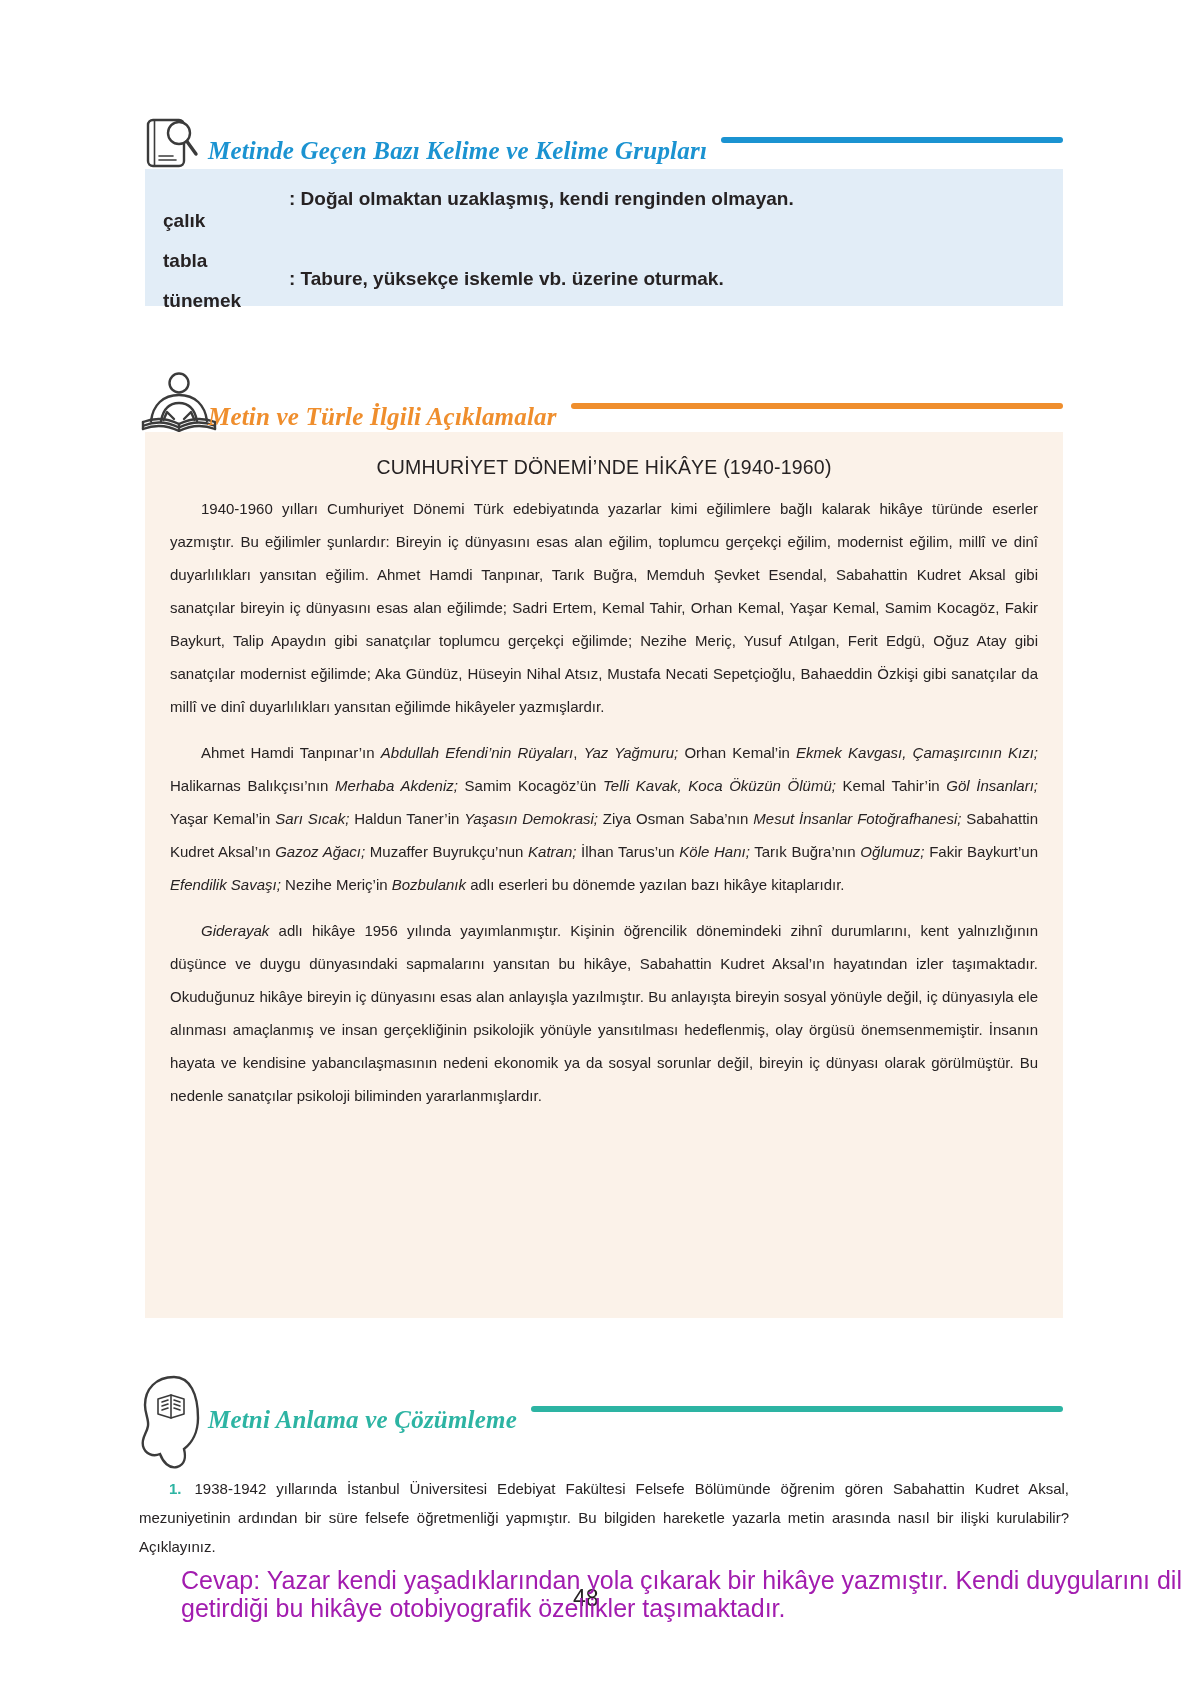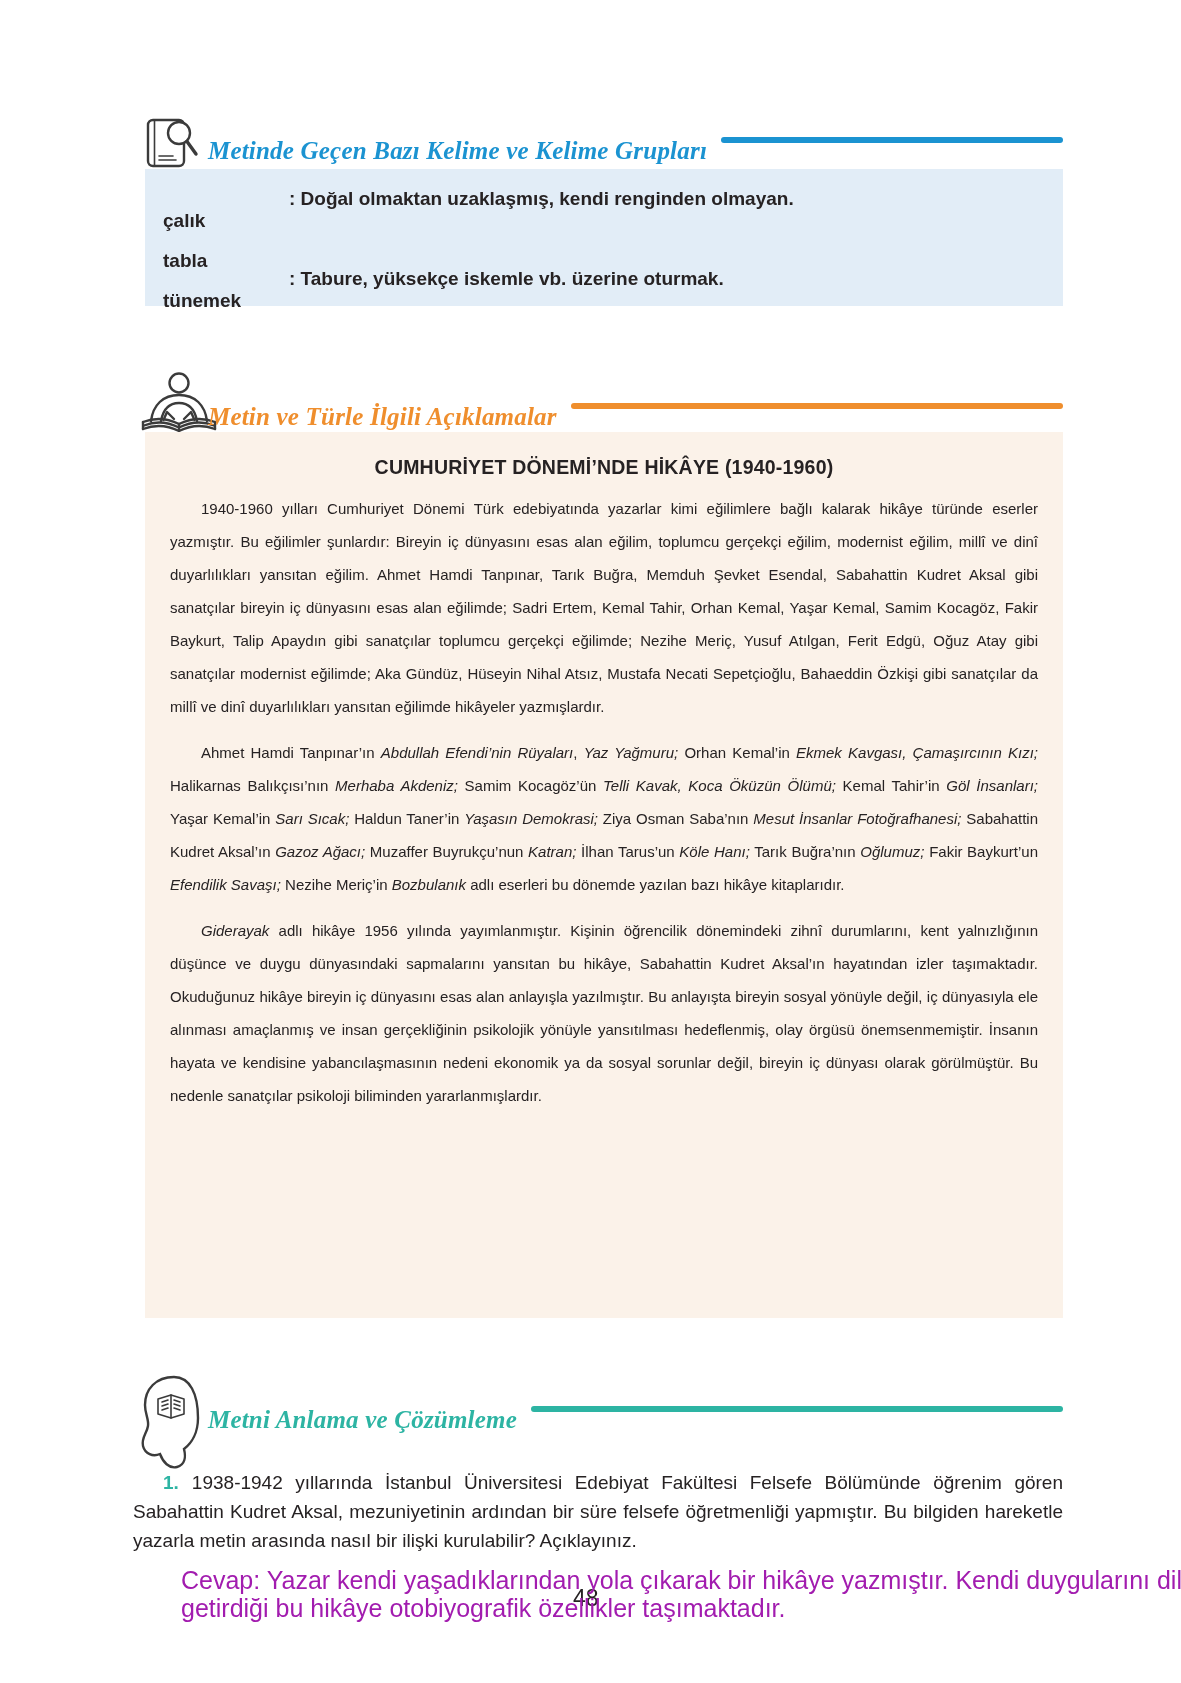--- a/index.html
+++ b/index.html
@@ -30,27 +30,27 @@
   }
   .vocab-row{display:flex;align-items:center;height:40px;font-size:19px;}
   .vocab-term{width:126px;font-weight:bold;flex:0 0 126px;margin-top:44px;}
   .vocab-def{flex:1;font-weight:bold;}
 
   
   .peach-box{
     position:absolute;left:145px;top:432px;width:918px;height:886px;
     background:#fbf2e9;box-sizing:border-box;padding:24px 25px 0 25px;
   }
-  .box-title{font-size:19.5px;font-weight:bold;text-align:center;margin:0 0 2px 0;letter-spacing:.2px;}
+  .box-title{font-size:19.5px;font-weight:normal;text-align:center;margin:0 0 2px 0;letter-spacing:.2px;}
   .body-par{font-size:15px;line-height:33px;text-align:justify;text-indent:31px;margin:13px 0 0 0;}
 
   
   .question{
     position:absolute;left:133px;top:1468px;width:930px;
-    font-size:19px;line-height:29px;text-align:justify;text-indent:30px;margin:0;
+    font-size:15px;line-height:29px;text-align:justify;text-indent:30px;margin:6px;
   }
   .qnum{color:#2db4a3;font-weight:bold;margin-right:13px;}
 
   .answer{
     position:absolute;left:181px;top:1566px;color:#a21caf;
     font-size:25px;line-height:28px;white-space:nowrap;z-index:2;
   }
   .pagenum{
     position:absolute;left:573px;top:1585px;width:60px;
     font-size:23px;color:#262223;z-index:1;

